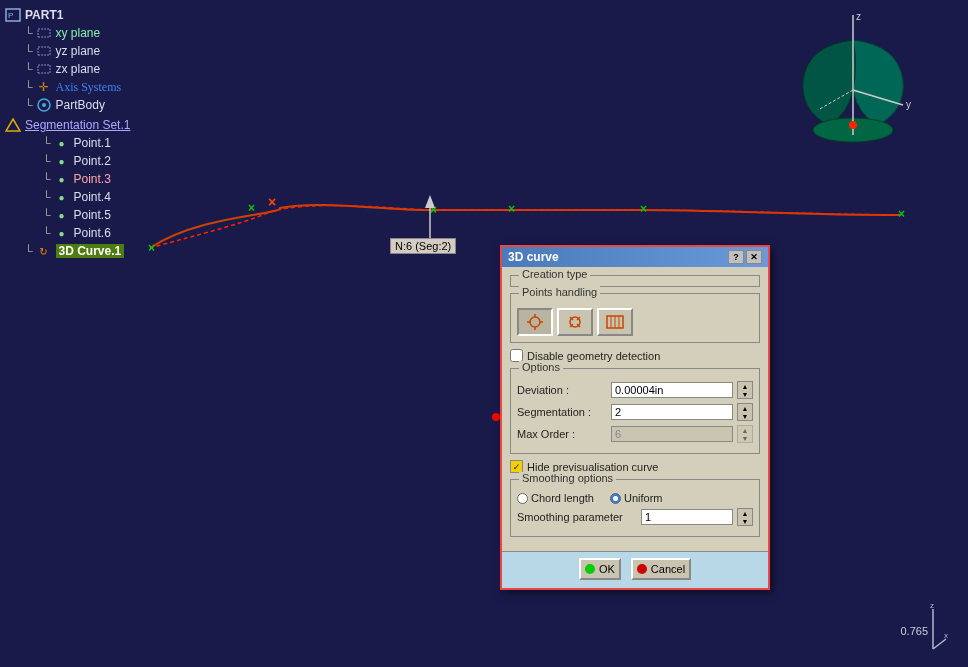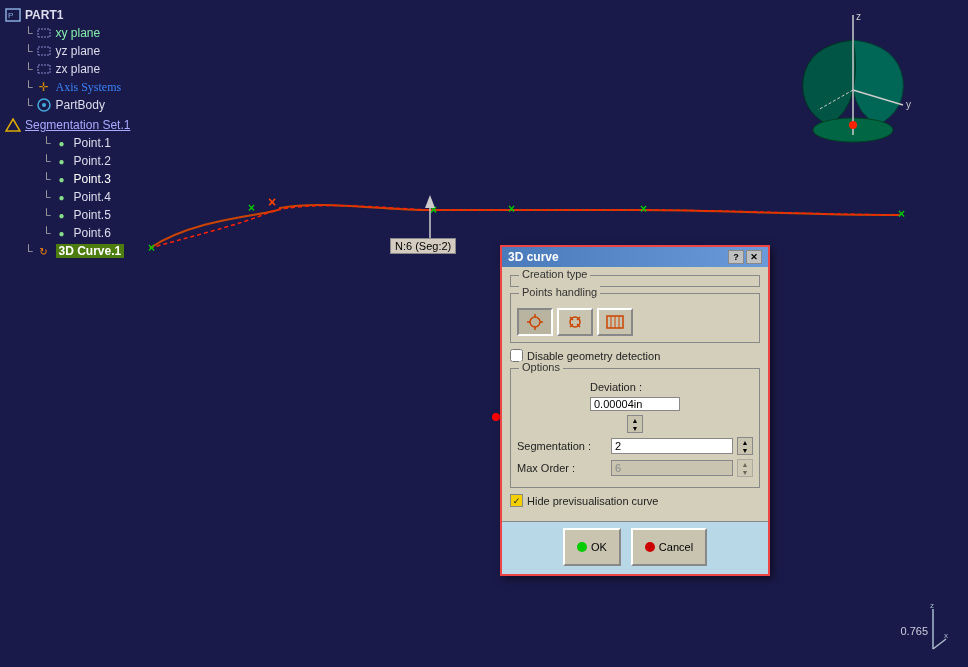--- a/index.html
+++ b/index.html
@@ -270,22 +270,22 @@
     .dialog-buttons {
       display: flex;
       justify-content: center;
       gap: 10px;
       padding: 6px 8px 8px;
       background: #b8d8e8;
       border-top: 1px solid #888;
     }
 
     .btn-ok, .btn-cancel {
-      height: 38px;
-      padding: 0 12px;
+      height: 22px;
+      padding: 0 4px;
       font-size: 11px;
       border: 2px solid;
       cursor: pointer;
       display: flex;
       align-items: center;
       gap: 4px;
     }
 
     .btn-ok {
       background: #c8c4b0;
@@ -451,21 +451,21 @@
 
   <div class="tree-item tree-indent-2">
     <span class="connector">└</span>
     <span class="icon" style="color:#88dd88;">●</span>
     <span class="label" style="color:#dde;">Point.2</span>
   </div>
 
   <div class="tree-item tree-indent-2">
     <span class="connector">└</span>
     <span class="icon" style="color:#88dd88;">●</span>
-    <span class="label" style="color:#ffffff;">Point.3</span>
+    <span class="label" style="color:#fca5a5;">Point.3</span>
   </div>
 
   <div class="tree-item tree-indent-2">
     <span class="connector">└</span>
     <span class="icon" style="color:#88dd88;">●</span>
     <span class="label" style="color:#dde;">Point.4</span>
   </div>
 
   <div class="tree-item tree-indent-2">
     <span class="connector">└</span>
@@ -559,21 +559,21 @@
     </div>
 
     <div class="checkbox-row">
       <input type="checkbox" style="margin: 0px;">
       <span>Disable geometry detection</span>
     </div>
 
     <div class="group-box">
       <span class="group-box-title">Options</span>
 
-      <div class="option-row" style="margin-top:8px;flex-direction:column;">
+      <div class="option-row" style="margin-top:8px;">
         <span class="option-label">Deviation :</span>
         <input type="text" class="option-input" value="0.00004in" style="width: 90px;">
         <div class="spinner-btn">
           <div class="spinner-up">▲</div>
           <div class="spinner-down">▼</div>
         </div>
       </div>
 
       <div class="option-row">
         <span class="option-label">Segmentation :</span>
@@ -592,20 +592,43 @@
           <div class="spinner-down">▼</div>
         </div>
       </div>
     </div>
 
     <div class="checkbox-row">
       <div class="checkbox-yellow">✓</div>
       <span>Hide previsualisation curve</span>
     </div>
 
+    <div class="group-box">
+      <span class="group-box-title">Smoothing options</span>
+
+      <div class="radio-row" style="margin-top:8px;">
+        <div class="radio-item">
+          <div class="radio-circle"></div>
+          <span>Chord length</span>
+        </div>
+        <div class="radio-item">
+          <div class="radio-circle selected"></div>
+          <span>Uniform</span>
+        </div>
+      </div>
+
+      <div class="option-row">
+        <span class="option-label" style="width:120px;">Smoothing parameter</span>
+        <input type="text" class="option-input" value="1" style="width: 60px;">
+        <div class="spinner-btn">
+          <div class="spinner-up">▲</div>
+          <div class="spinner-down">▼</div>
+        </div>
+      </div>
+    </div>
   </div>
 
   <div class="dialog-buttons">
     <button class="btn-ok">
       <span class="btn-dot-green"></span>
       <span>OK</span>
     </button>
     <button class="btn-cancel">
       <span class="btn-dot-red"></span>
       <span>Cancel</span>

